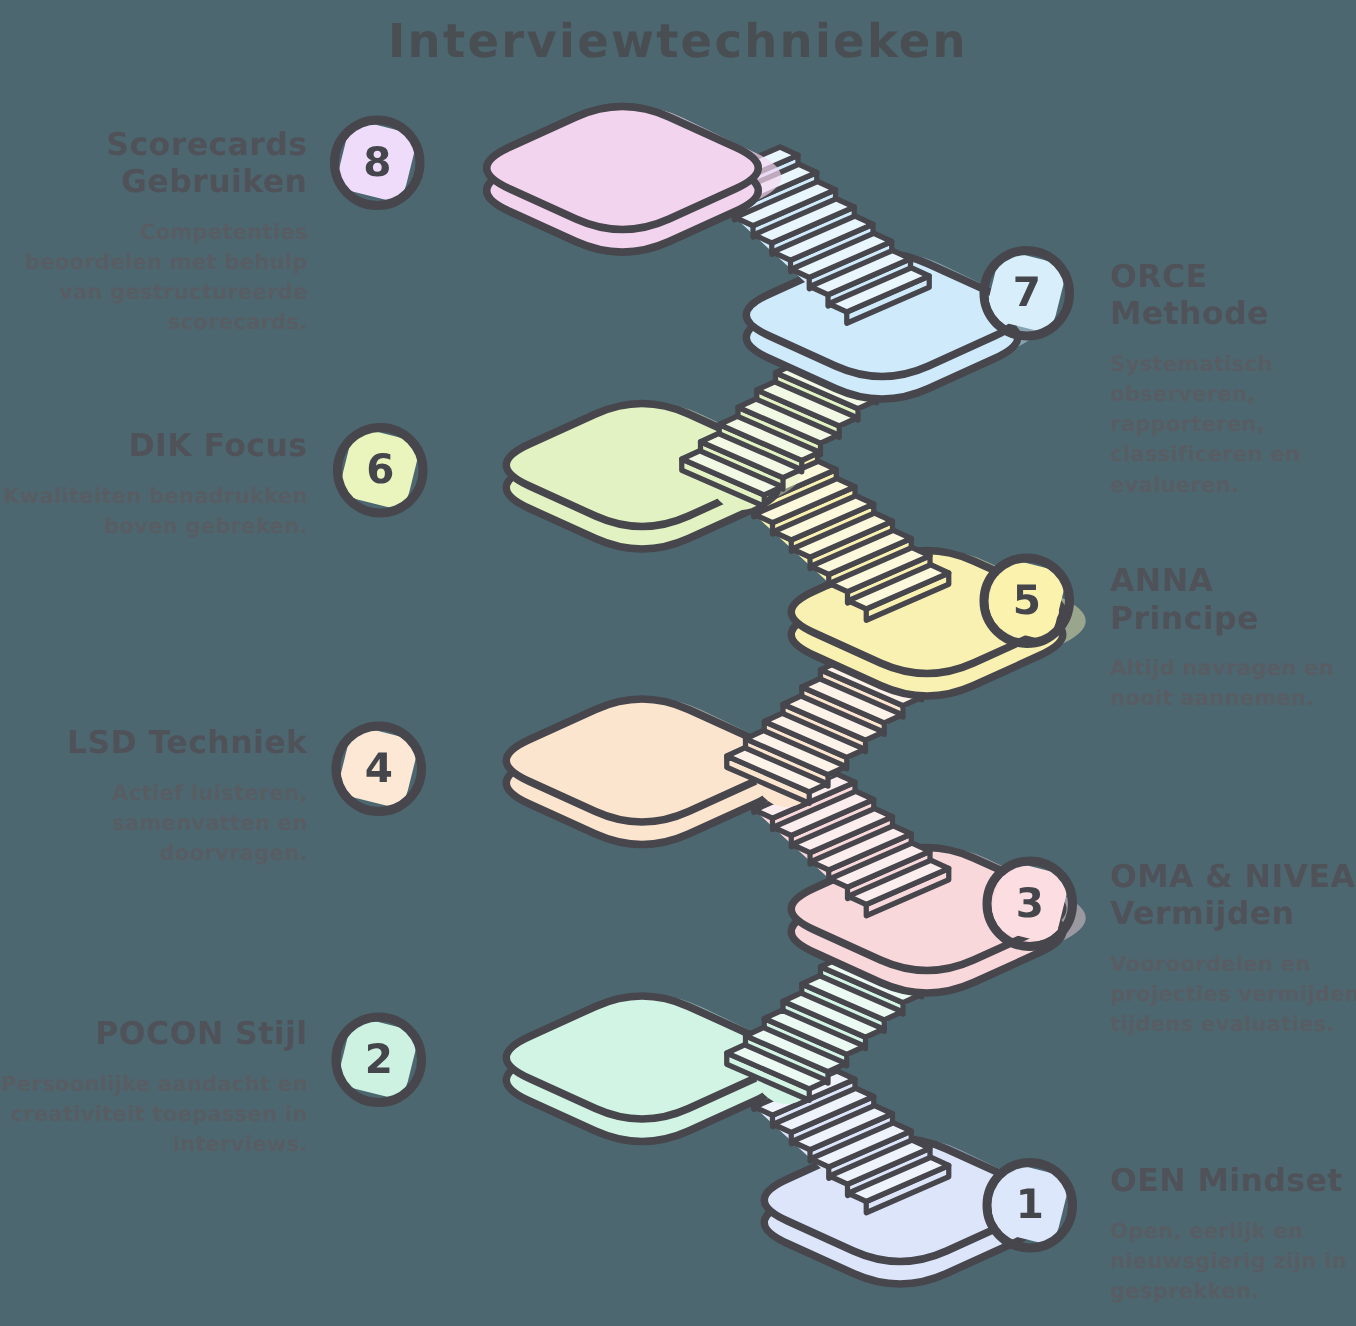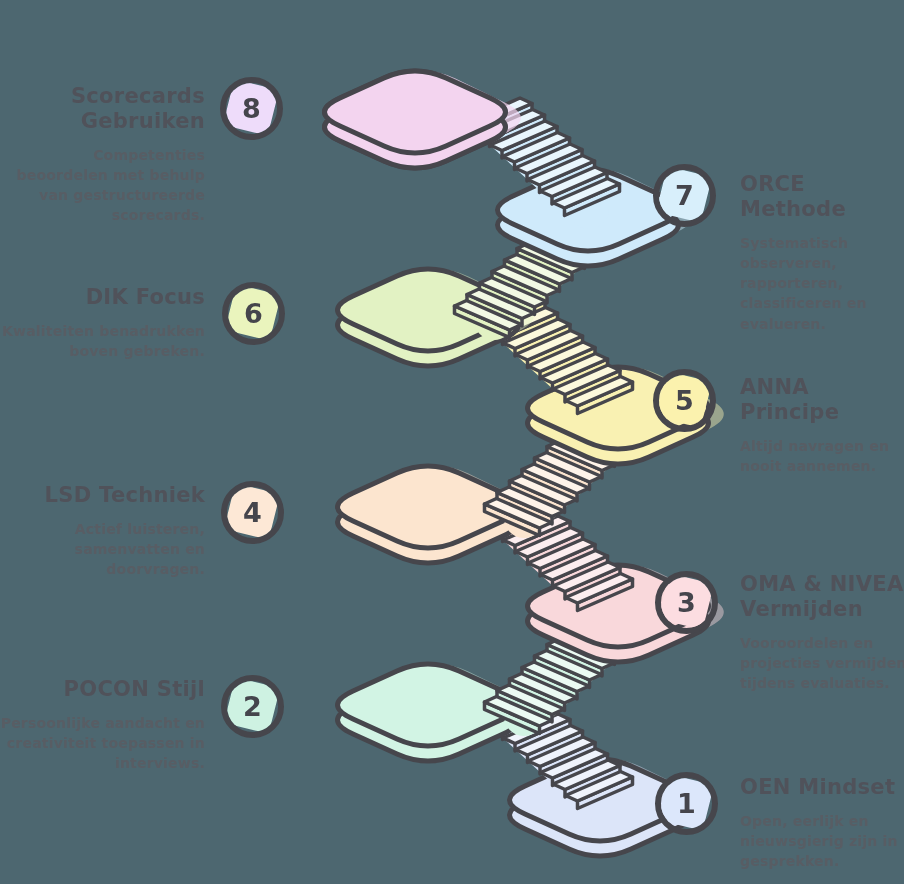--- a/index.html
+++ b/index.html
@@ -18,20 +18,21 @@
     display:flex;align-items:center;justify-content:center;}
   .badge .blob{position:absolute;width:46px;height:47px;left:2px;top:1px;
     border-radius:13px;transform:rotate(14deg);}
   .badge .num{position:relative;font-size:27px;font-weight:bold;color:#45454c;line-height:1;}
 </style>
 </head>
 <body style="background: rgb(77, 103, 112);">
 
 <div class="stage">
 
+  <h1 class="page-title">Interviewtechnieken</h1>
 
   <svg id="stairs" width="904" height="884" viewBox="0 0 904 884">
       <g>
         <path d="M 526.4 821.6 Q 494 806 526.4 790.4 L 575.6 766.6 Q 608 751 640.4 766.6 L 689.6 790.4 Q 722 806 689.6 821.6 L 640.4 845.4 Q 608 861 575.6 845.4 Z" fill="#dce5f9" stroke="none" opacity="0.45"></path>
         <path d="M 525.0 829.0 Q 494 815 525.0 801.0 L 569.0 781.0 Q 600 767 631.0 781.0 L 675.0 801.0 Q 706 815 675.0 829.0 L 631.0 849.0 Q 600 863 569.0 849.0 Z" fill="#dce5f9" stroke="#46464c" stroke-width="5" stroke-linejoin="round"></path>
         <path d="M 525.0 814.0 Q 494 800 525.0 786.0 L 569.0 766.0 Q 600 752 631.0 766.0 L 675.0 786.0 Q 706 800 675.0 814.0 L 631.0 834.0 Q 600 848 569.0 834.0 Z" fill="#dce5f9" stroke="#46464c" stroke-width="5" stroke-linejoin="round"></path>
       </g>
       <g>
         <line x1="514" y1="721" x2="602" y2="802" stroke="#dce5f9" stroke-width="40" stroke-linecap="round"></line>
         <path d="M 490.0 720.5 L 545.0 696.5 L 545.0 704.0 L 490.0 728.0 Z" fill="#dce5f9" stroke="#46464c" stroke-width="3.5" stroke-linejoin="round"></path>

